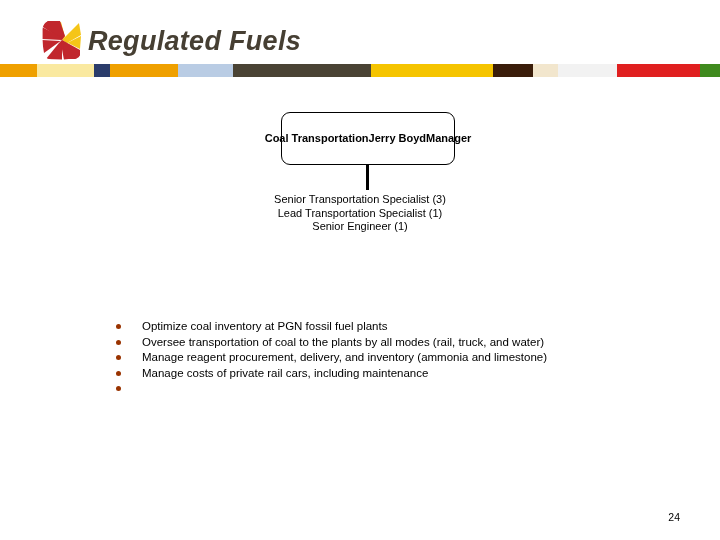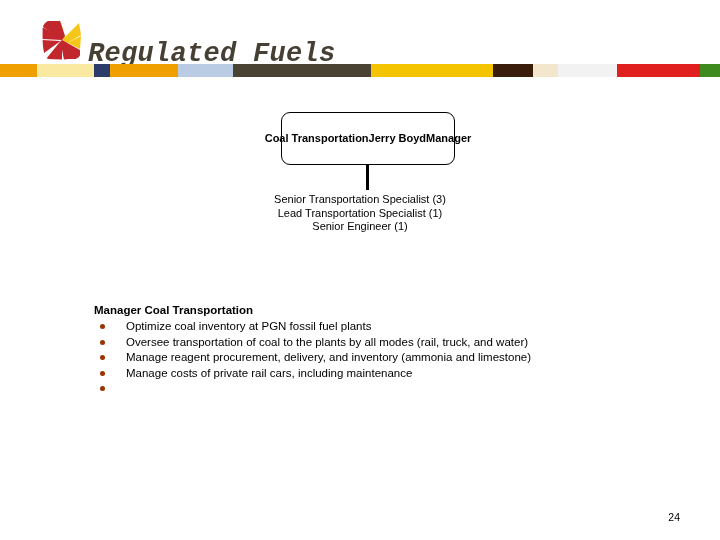--- a/index.html
+++ b/index.html
@@ -23,22 +23,22 @@
     width: 720px; height: 64px;
     background: #ffffff;
   }
   #brand-logo {
     position: absolute;
     left: 40px; top: 19px;
     width: 44px; height: 42px;
   }
   #slide-title {
     position: absolute;
-    left: 88px; top: 39px;
-    font-family: Liberation Mono, monospace;
+    left: 88px; top: 26px;
+    font-family: Liberation Sans, sans-serif;
     font-style: italic;
     font-weight: bold;
     font-size: 27px;
     line-height: 30px;
     color: #463f33;
     letter-spacing: 0.3px;
     white-space: nowrap;
     text-align: center;
   }
 
@@ -108,21 +108,21 @@
   #duties-heading {
     font-size: 11.5px;
     font-weight: bold;
     color: #000000;
     line-height: 15px;
     margin-bottom: 1px;
     white-space: nowrap;
   }
   #duties-list {
     list-style: none;
-    margin: 0;
+    margin: 16px;
     padding: 0;
   }
   #duties-list li {
     position: relative;
     padding-left: 32px;
     font-size: 11.5px;
     line-height: 15.5px;
     color: #000000;
     white-space: nowrap;
   }
@@ -205,21 +205,20 @@
   <div id="org-connector"></div>
 
   <div id="org-roles">
     <div class="roleline">Senior Transportation Specialist (3)</div>
     <div class="roleline">Lead Transportation Specialist (1)</div>
     <div class="roleline">Senior Engineer (1)</div>
   </div>
 </div>
 
 <div id="duties">
-  <div id="duties-heading">Manager Coal Transportation</div>
   <ul id="duties-list">
     <li>
       <span class="bullet" style="background: rgb(153, 51, 0);"></span>
       <span>Optimize coal inventory at PGN fossil fuel plants</span>
     </li>
     <li>
       <span class="bullet" style="background: rgb(153, 51, 0);"></span>
       <span>Oversee transportation of coal to the plants by all modes (rail, truck, and water)</span>
     </li>
     <li>

